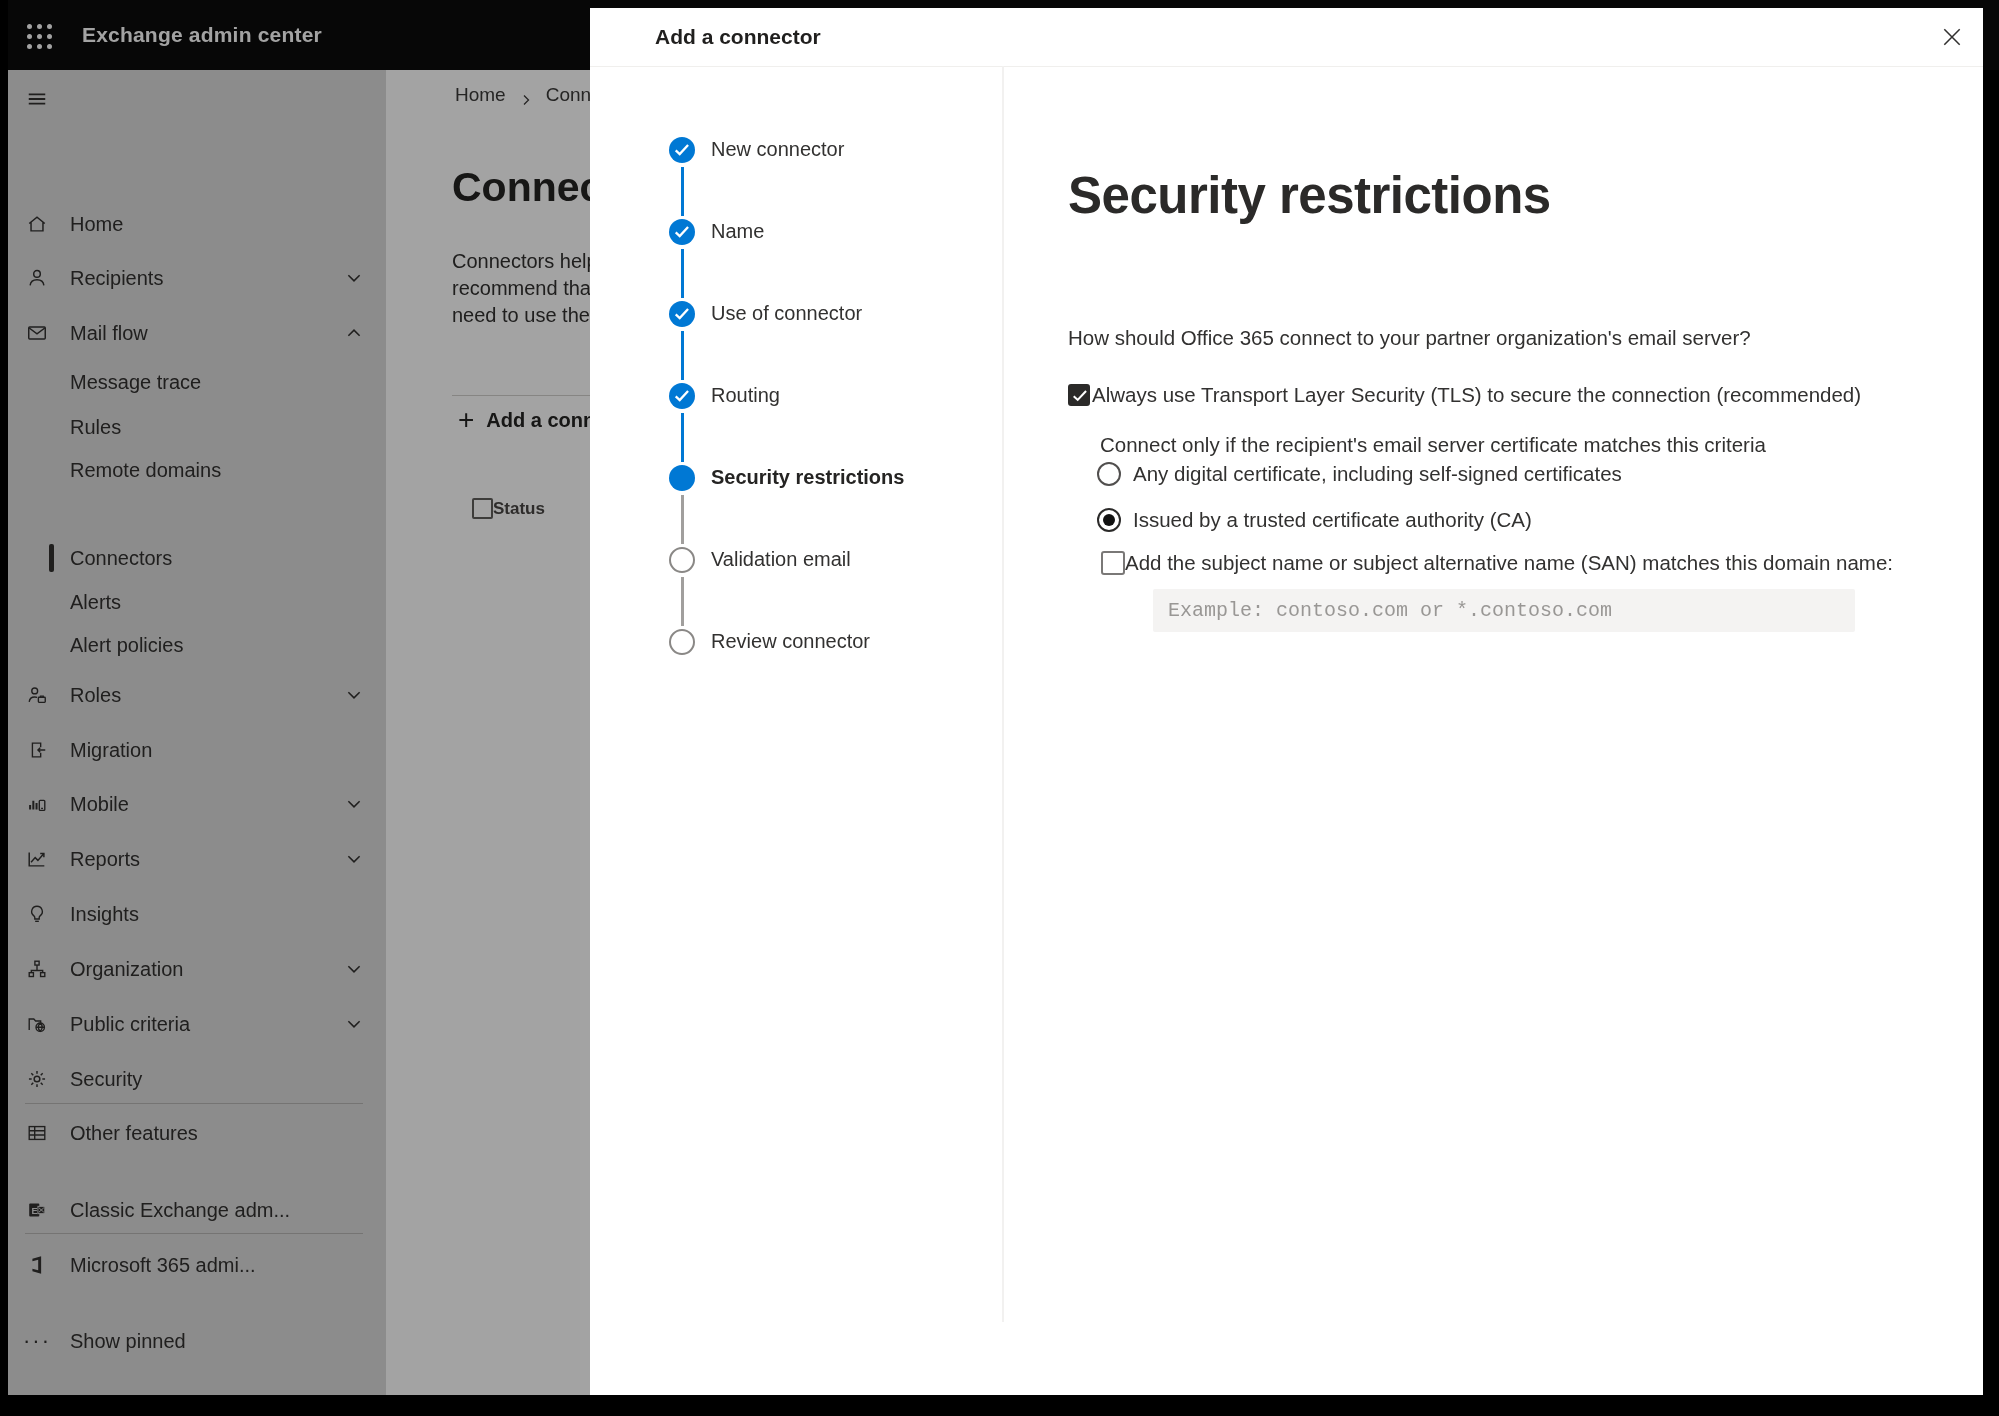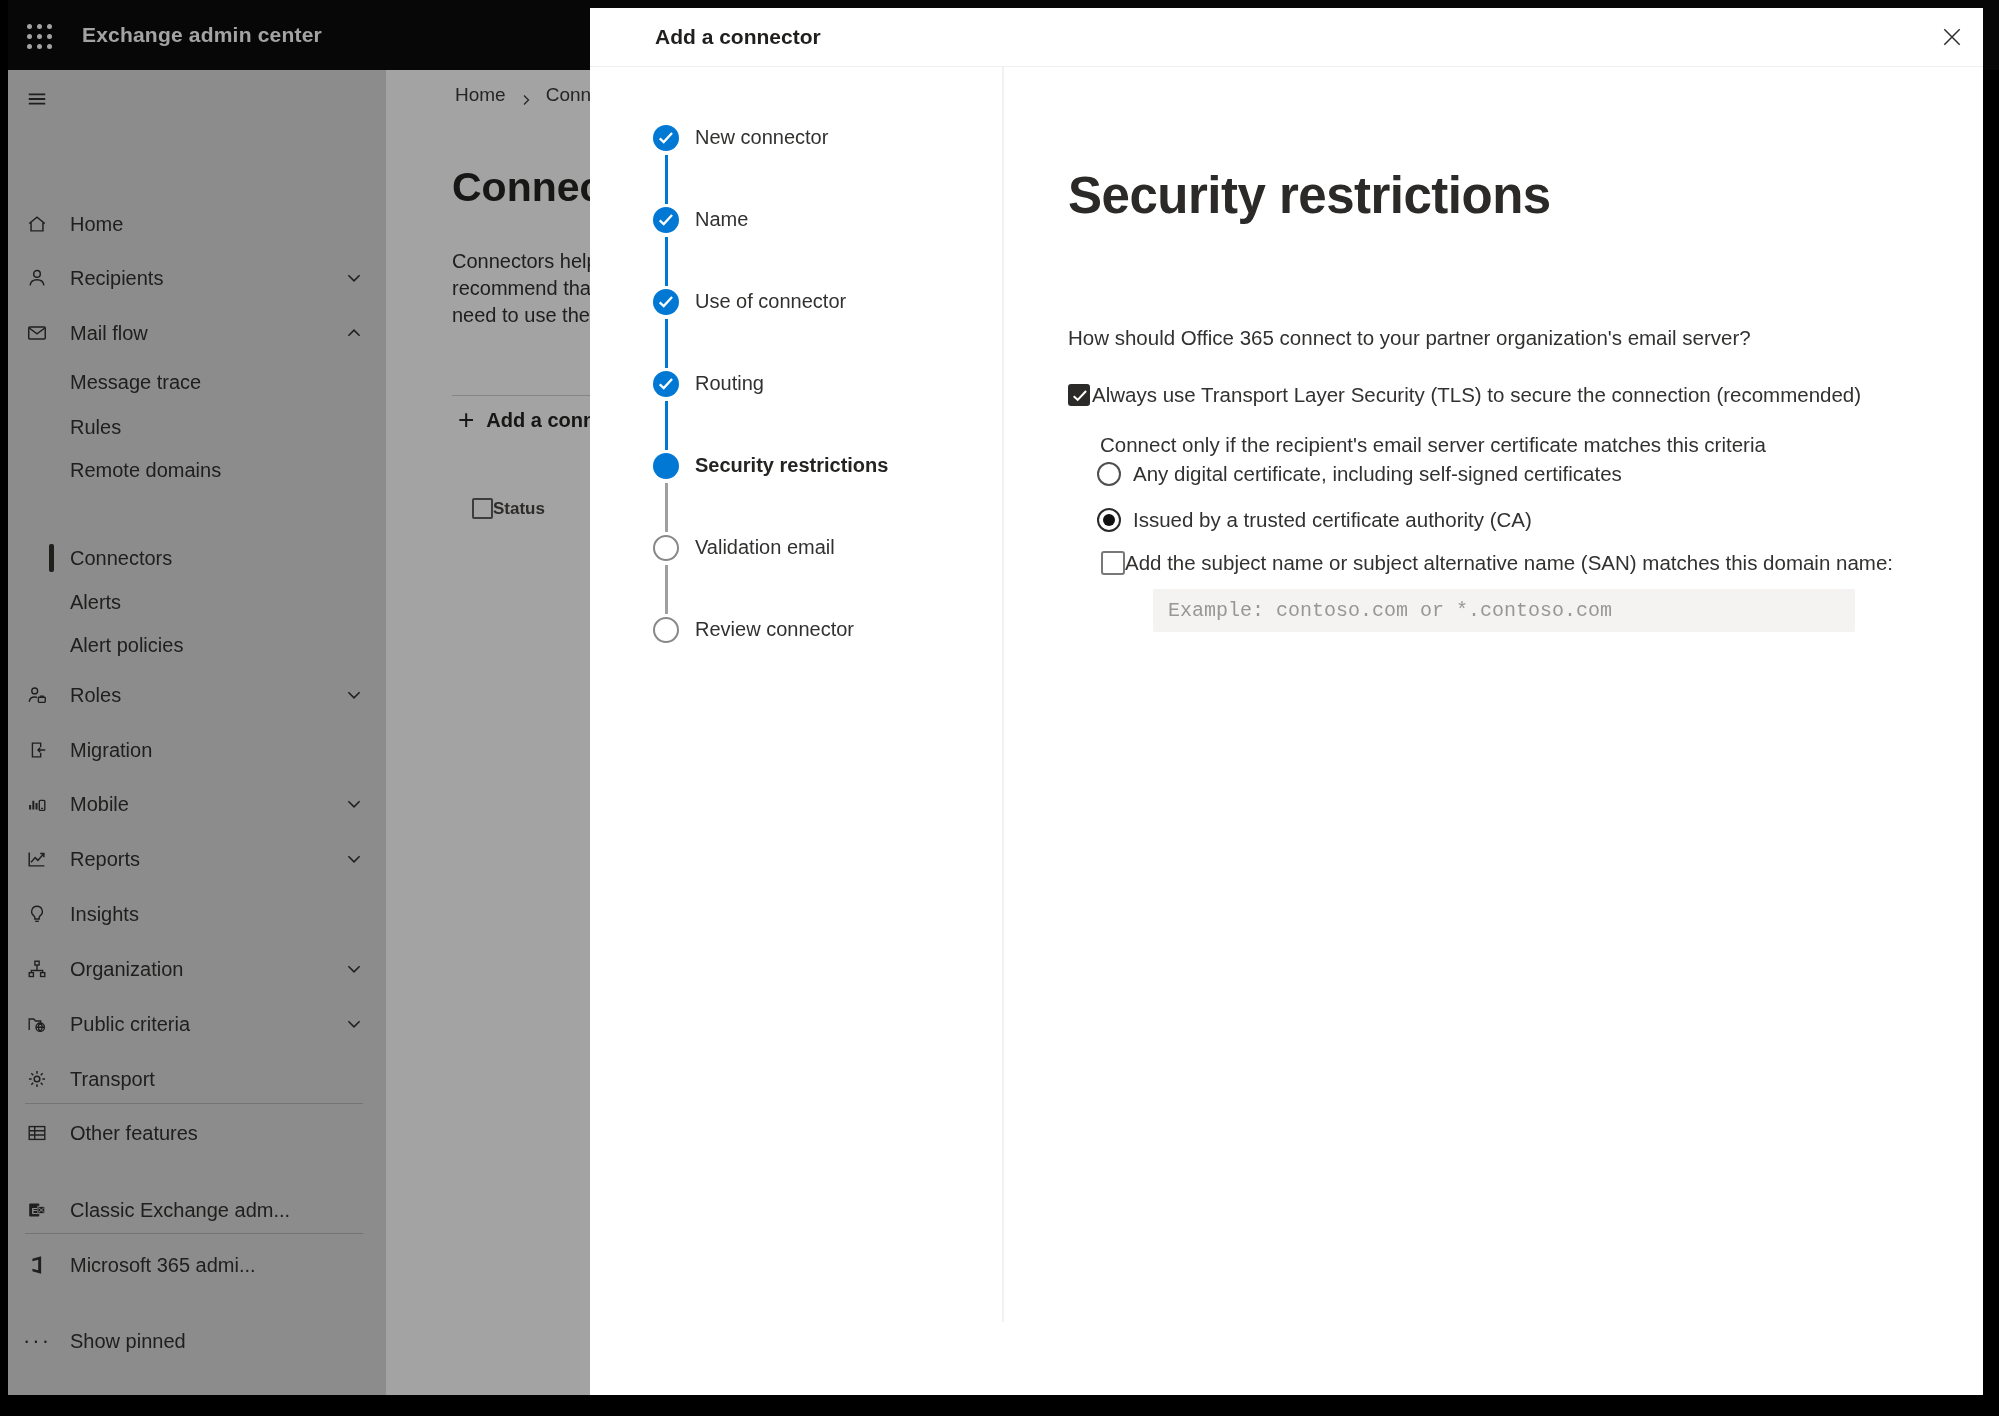--- a/index.html
+++ b/index.html
@@ -43,21 +43,21 @@
   
   .overlay{position:absolute;left:0;top:0;width:1999px;height:1416px;background:rgba(0,0,0,.36);z-index:2;}
   
   .panel{position:absolute;left:590px;top:8px;width:1393px;height:1387px;background:#fff;z-index:3;}
   .panel-header{position:absolute;left:0;top:0;width:100%;height:58px;border-bottom:1px solid #f0efed;}
   .panel-title{position:absolute;left:65px;top:0;height:58px;display:flex;align-items:center;font-size:21px;font-weight:700;color:#201f1e;}
   .close-btn{position:absolute;right:16px;top:14px;width:30px;height:30px;display:flex;align-items:center;justify-content:center;cursor:pointer;}
   .vdiv{position:absolute;left:412px;top:58px;width:2px;height:1256px;background:#f2f1f0;}
   
   .steps{position:absolute;left:0;top:58px;width:412px;}
-  .step{position:absolute;left:0;width:100%;height:82px;}
+  .step{position:absolute;left:16px;width:100%;height:82px;margin-top:12px;}
   .step .circle{position:absolute;left:63px;top:0;width:26px;height:26px;border-radius:50%;box-sizing:border-box;}
   .step .slbl{position:absolute;left:105px;top:1px;font-size:20px;color:#323130;white-space:nowrap;cursor:pointer;}
   .step .line{position:absolute;left:75px;top:30px;width:3px;height:49px;}
   .step.completed .circle{background:#0078d4;}
   .step.completed .line{background:#0078d4;}
   .step.current .circle{background:#0078d4;}
   .step.current .slbl{font-weight:700;color:#252423;}
   .step.current .line{background:#a19f9d;}
   .step.upcoming .circle{background:#fff;border:2px solid #8a8886;}
   .step.upcoming .line{background:#a19f9d;}
@@ -310,21 +310,21 @@
             <line x1="12" y1="17.8" x2="12" y2="20.8"></line>
         <line x1="3.2" y1="12" x2="6.2" y2="12"></line>
             <line x1="17.8" y1="12" x2="20.8" y2="12"></line>
         <line x1="5.8" y1="5.8" x2="7.9" y2="7.9"></line>
             <line x1="16.1" y1="16.1" x2="18.2" y2="18.2"></line>
         <line x1="5.8" y1="18.2" x2="7.9" y2="16.1"></line>
             <line x1="16.1" y1="7.9" x2="18.2" y2="5.8"></line>
       </g>
         </svg>
     </span>
-    <span class="lbl">Transport</span>
+    <span class="lbl">Security</span>
   </div>
 
   <div class="nav-item" style="top:1041px">
     <span class="ico">
       <svg width="22" height="22" viewBox="0 0 24 24">
           <g stroke="#323130" stroke-width="1.5" fill="none">
             <rect x="3.5" y="5" width="17" height="14"></rect>
             <path d="M3.5 9.5h17M9.5 5v14M3.5 14.2h17"></path>
           </g>
         </svg>

